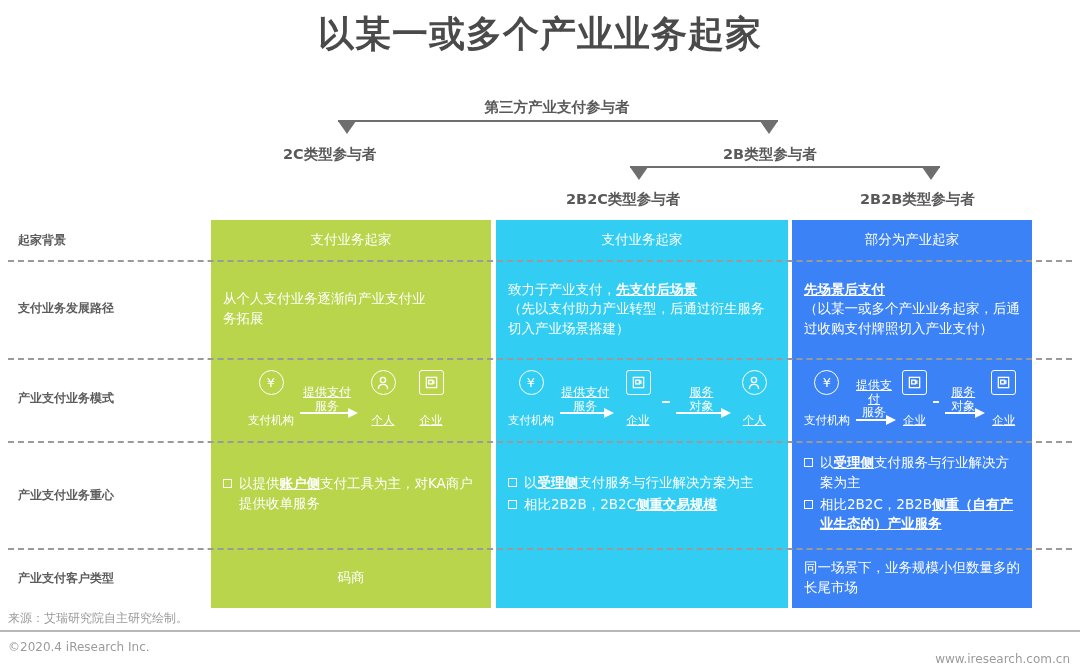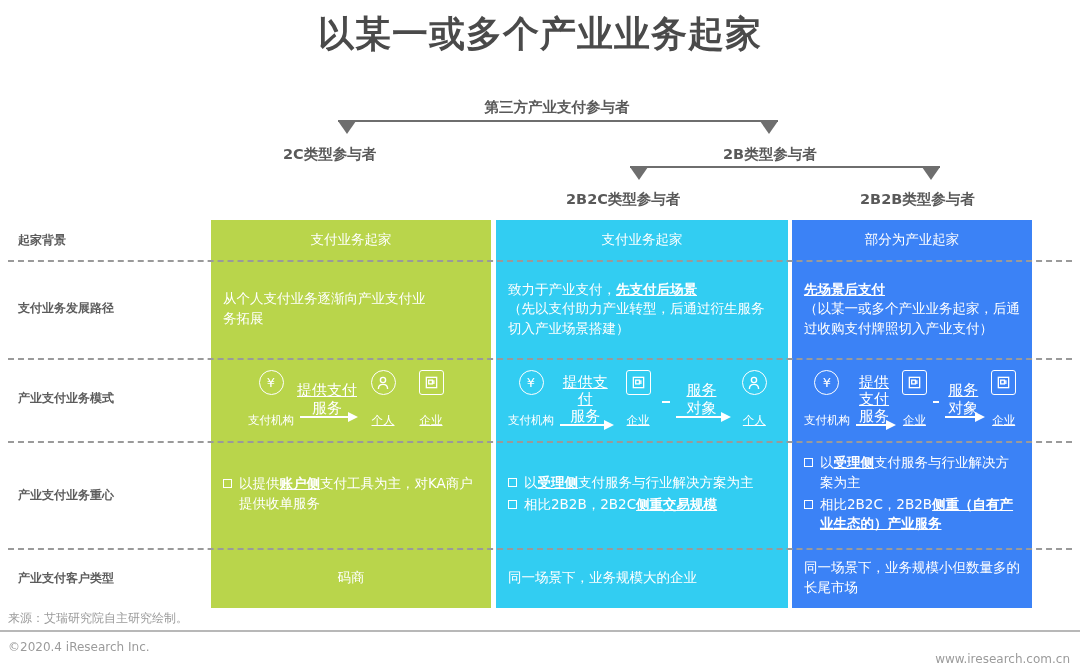--- a/index.html
+++ b/index.html
@@ -148,21 +148,21 @@
     white-space: nowrap;
     color: #ffffff;
   }
   .bm-cap.ul { text-decoration: underline; }
 
   .bm-arrow {
     display: flex; flex-direction: column; align-items: center;
     position: relative;
     width: 62px;
     color: #ffffff;
-    font-size: 15px;
+    font-size: 12px;
     line-height: 1.15;
     text-align: center;
   }
   .bm-arrow .t1 { text-decoration: underline; }
   .bm-arrow .arrowline {
     position: absolute;
     bottom: -1px; left: 4px; right: 10px; height: 2px;
     background: #ffffff;
   }
   .bm-arrow .arrowhead {
@@ -360,23 +360,20 @@
           <div class="bullet-line">
             <div class="bullet-box"></div>
             <div class="bullet-text"><span>以</span><span class="u">受理侧</span><span>支付服务与行业解决方案为主</span></div>
           </div>
           <div class="bullet-line">
             <div class="bullet-box"></div>
             <div class="bullet-text"><span>相比2B2B，2B2C</span><span class="u">侧重交易规模</span></div>
           </div>
         </div>
       </div>
-      <div class="row r4">
-        <div class="cell left">同一场景下，业务规模大的企业</div>
-      </div>
     </div>
 
     <div class="col col-2b2b">
       <div class="row r0">
         <div class="cell center">部分为产业起家</div>
       </div>
       <div class="row r1">
         <div class="cell left">
           <div><span class="u">先场景后支付</span></div>
           <div><span>（以某一或多个产业业务起家，后通过收购支付牌照切入产业支付）</span></div>

